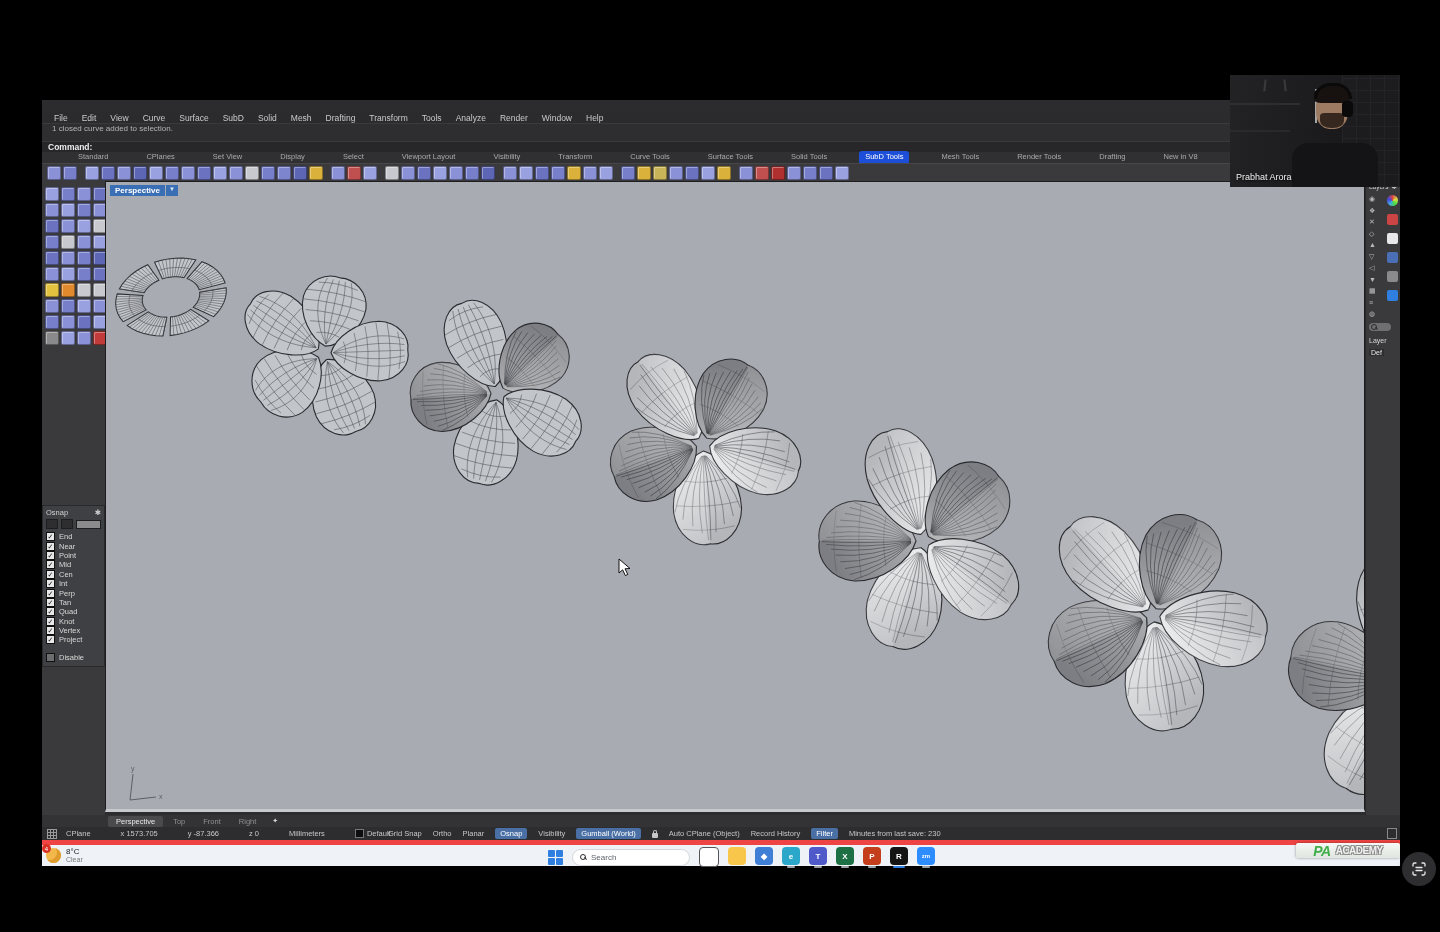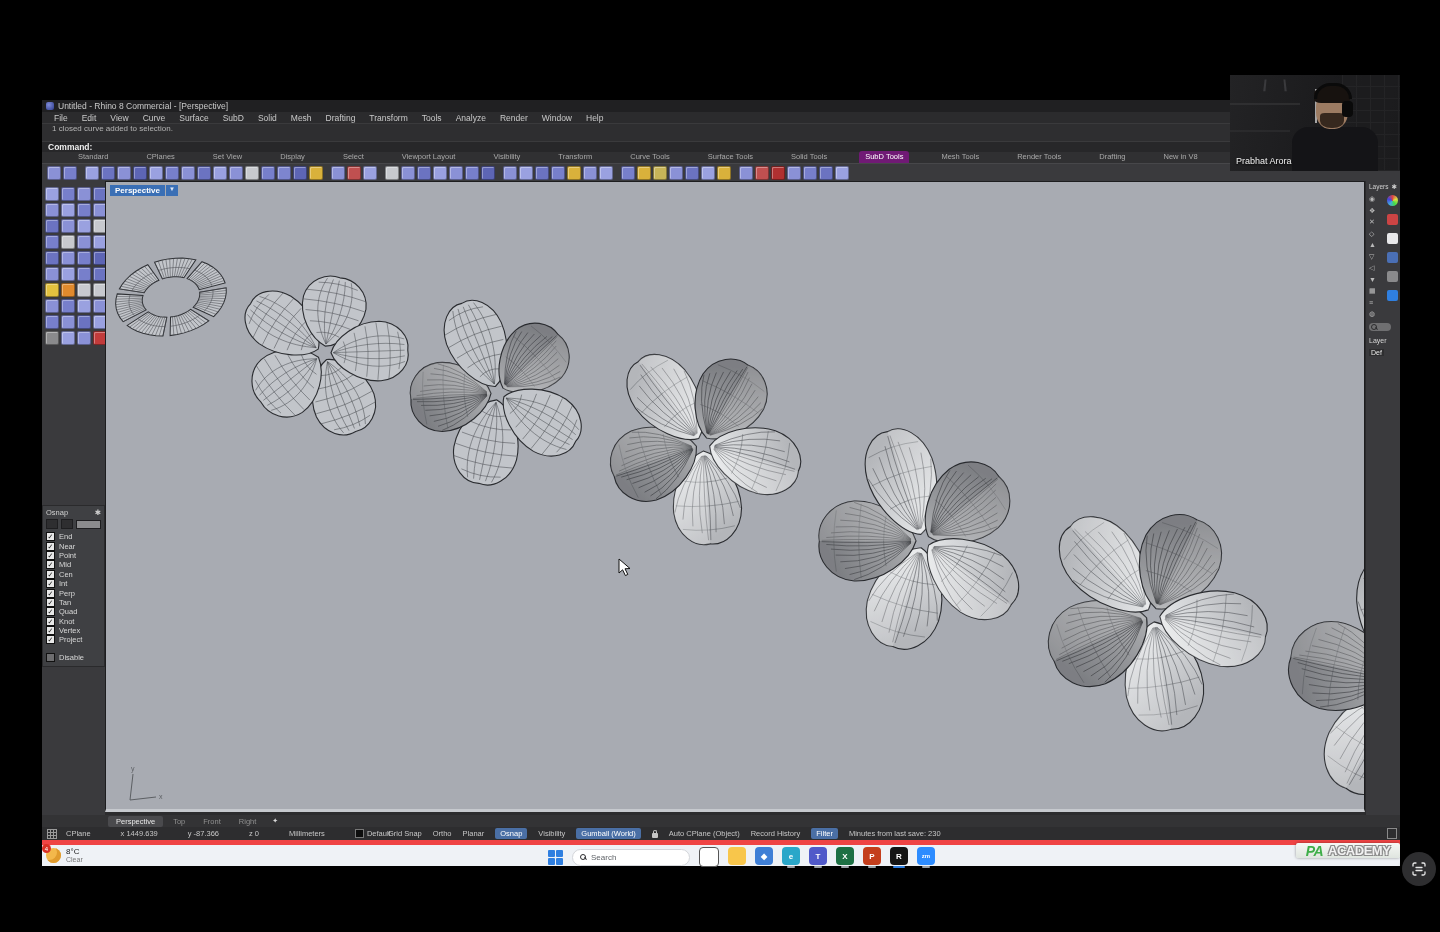--- a/index.html
+++ b/index.html
@@ -18,21 +18,21 @@
   #history{position:absolute;left:0;top:23px;width:100%;height:18px;background:#2e2e30;
     border-top:1px solid #3a3a3c;box-sizing:border-box;color:#b4b4b4;font-size:8px;padding-left:10px;}
   #history div{height:9px;line-height:9px;}
   #cmdline{position:absolute;left:0;top:41px;width:100%;height:11px;background:#272729;
     color:#ececec;font-weight:bold;font-size:8.5px;line-height:11px;padding-left:6px;box-sizing:border-box;
     border-top:1px solid #3a3a3c;}
   #cmd-scroll{position:absolute;right:2px;top:25px;width:3px;height:14px;background:#5a5a5c;border-radius:2px;}
   #tabstrip{position:absolute;left:0;top:52px;width:100%;height:11px;background:#303032;
     display:flex;align-items:flex-end;font-size:7.5px;color:#a9a9a9;padding-left:4px;box-sizing:border-box;}
   #tabstrip .tab{padding:1px 6px 2px;white-space:nowrap;margin-left:26px;}
-  #tabstrip .tab.active{background:#701a75;color:#fff;border-radius:3px 3px 0 0;}
+  #tabstrip .tab.active{background:#1d4ed8;color:#fff;border-radius:3px 3px 0 0;}
   #toolbar{position:absolute;left:0;top:63px;width:100%;height:18px;background:#3a3a3d;
     display:flex;align-items:center;gap:2px;padding-left:5px;box-sizing:border-box;border-top:1px solid #47474a;}
   .tbicon{width:12px;height:12px;border-radius:2px;border:1px solid rgba(0,0,0,.35);
     background:#777fcb;box-shadow:inset 1px 1px 0 rgba(255,255,255,.35);flex:0 0 auto;}
   .tbsep{width:4px;flex:0 0 auto;}
   
   #main{position:absolute;left:0;top:81px;width:100%;height:634px;}
   #sidebar{position:absolute;left:0;top:0;width:63px;height:634px;background:#3a3a3d;}
   #sidebar-grid{position:absolute;left:3px;top:6px;width:58px;display:grid;
     grid-template-columns:repeat(4,1fr);gap:2px;}
@@ -105,21 +105,21 @@
   #start-btn{width:15px;height:15px;display:grid;grid-template-columns:7px 7px;gap:1px;}
   #start-btn i{background:#2f7fe0;border-radius:1px;}
   #search-pill{width:118px;height:17px;background:#fff;border:1px solid #d4d6da;border-radius:9px;
     display:flex;align-items:center;gap:5px;padding-left:7px;box-sizing:border-box;font-size:8px;color:#5f6368;}
   .app{width:18px;height:18px;border-radius:4px;position:relative;display:flex;align-items:center;
     justify-content:center;font-size:8px;font-weight:bold;color:#fff;}
   .app .dot{position:absolute;bottom:-3px;left:5px;width:8px;height:2px;border-radius:1px;background:#9aa0a6;}
   .app .dot.on{background:#2f7fe0;width:12px;left:3px;}
   #clock{position:absolute;right:20px;top:3px;font-size:8px;color:#333;text-align:right;line-height:9px;}
   
-  #webcam{position:absolute;left:1230px;top:75px;width:170px;height:96px;z-index:70;
+  #webcam{position:absolute;left:1230px;top:75px;width:170px;height:112px;z-index:70;
     background:linear-gradient(100deg,#232325 0%,#1b1b1d 55%,#131315 100%);overflow:hidden;}
   #wc-tiles{position:absolute;right:0;top:0;width:58px;height:100%;opacity:.7;background:
     repeating-linear-gradient(0deg,#2a2a2c 0 1px,transparent 1px 12px),
     repeating-linear-gradient(90deg,#2a2a2c 0 1px,transparent 1px 14px),#1f1f21;}
   #wc-shelf{position:absolute;left:0;top:28px;width:70px;height:2px;background:#39393b;opacity:.6;}
   #wc-shelf2{position:absolute;left:0;top:55px;width:60px;height:2px;background:#343436;opacity:.5;}
   #wc-body{position:absolute;left:62px;bottom:-4px;width:86px;height:48px;background:#141417;
     border-radius:16px 16px 0 0;}
   #wc-zip{position:absolute;left:50%;top:14px;width:2px;height:34px;background:#c9c9c9;opacity:.8;}
   #wc-collar{position:absolute;left:34px;top:4px;width:18px;height:12px;border-left:2px solid #3a3a3d;
@@ -129,36 +129,32 @@
   #wc-beard{position:absolute;left:90px;top:38px;width:24px;height:15px;background:#241a13;opacity:.85;
     border-radius:20% 20% 46% 46%;}
   #wc-phband{position:absolute;left:84px;top:8px;width:38px;height:16px;border:3px solid #0a0a0a;
     border-bottom:none;border-radius:19px 19px 0 0;box-sizing:border-box;}
   #wc-phcup{position:absolute;left:112px;top:26px;width:11px;height:16px;background:#0a0a0a;border-radius:4px;}
   #wc-name{position:absolute;left:6px;bottom:5px;color:#f2f2f2;font-size:9px;text-shadow:0 1px 2px #000;}
   #pa-logo{position:absolute;left:1296px;top:843px;width:104px;height:15px;z-index:75;
     background:linear-gradient(#f6f8f5,#dfe5df);border-radius:2px;display:flex;align-items:center;
     justify-content:center;gap:5px;box-shadow:0 0 3px rgba(0,0,0,.4);}
   #pa-logo .pa{color:#3fae49;font-weight:900;font-style:italic;font-size:14px;letter-spacing:-.5px;}
-  #pa-logo .academy{color:#f2f2f2;font-weight:800;font-size:13px;letter-spacing:-.5px;
+  #pa-logo .academy{color:#f2f2f2;font-weight:800;font-size:10px;letter-spacing:-.5px;
     text-shadow:1px 1px 0 #8a8a8a,-1px 1px 0 #8a8a8a,1px -1px 0 #8a8a8a,-1px -1px 0 #8a8a8a;}
   #scan-btn{position:absolute;left:1402px;top:852px;width:34px;height:34px;border-radius:50%;
     background:#2e2e30;z-index:80;display:flex;align-items:center;justify-content:center;box-shadow:0 1px 4px rgba(0,0,0,.6);}
   #cursor{position:absolute;left:618px;top:558px;z-index:40;}
   .nosel{user-select:none;}
 </style>
 </head>
 <body class="nosel">
 
 <div id="rhino">
 
-  <div id="titlebar">
-    <span id="rhino-logo"></span>
-    <span>Untitled - Rhino 8 Commercial - [Perspective]</span>
-  </div>
 
   <div id="menubar">
       <span class="mi">File</span>
       <span class="mi">Edit</span>
       <span class="mi">View</span>
       <span class="mi">Curve</span>
       <span class="mi">Surface</span>
       <span class="mi">SubD</span>
       <span class="mi">Solid</span>
       <span class="mi">Mesh</span>
@@ -1302,21 +1298,21 @@
       <span class="plus">✦</span>
     </div>
 
   <div id="statusbar">
     <span class="grid-ic" style="position:absolute;left:5px;"></span>
     <div id="status-left" style="left:24px">
         <span class="si">
           <span>CPlane</span>
         </span>
         <span class="si">
-          <span>x 1449.639</span>
+          <span>x 1573.705</span>
         </span>
         <span class="si">
           <span>y -87.366</span>
         </span>
         <span class="si">
           <span>z 0</span>
         </span>
         <span class="si">
           <span>Millimeters</span>
         </span>

